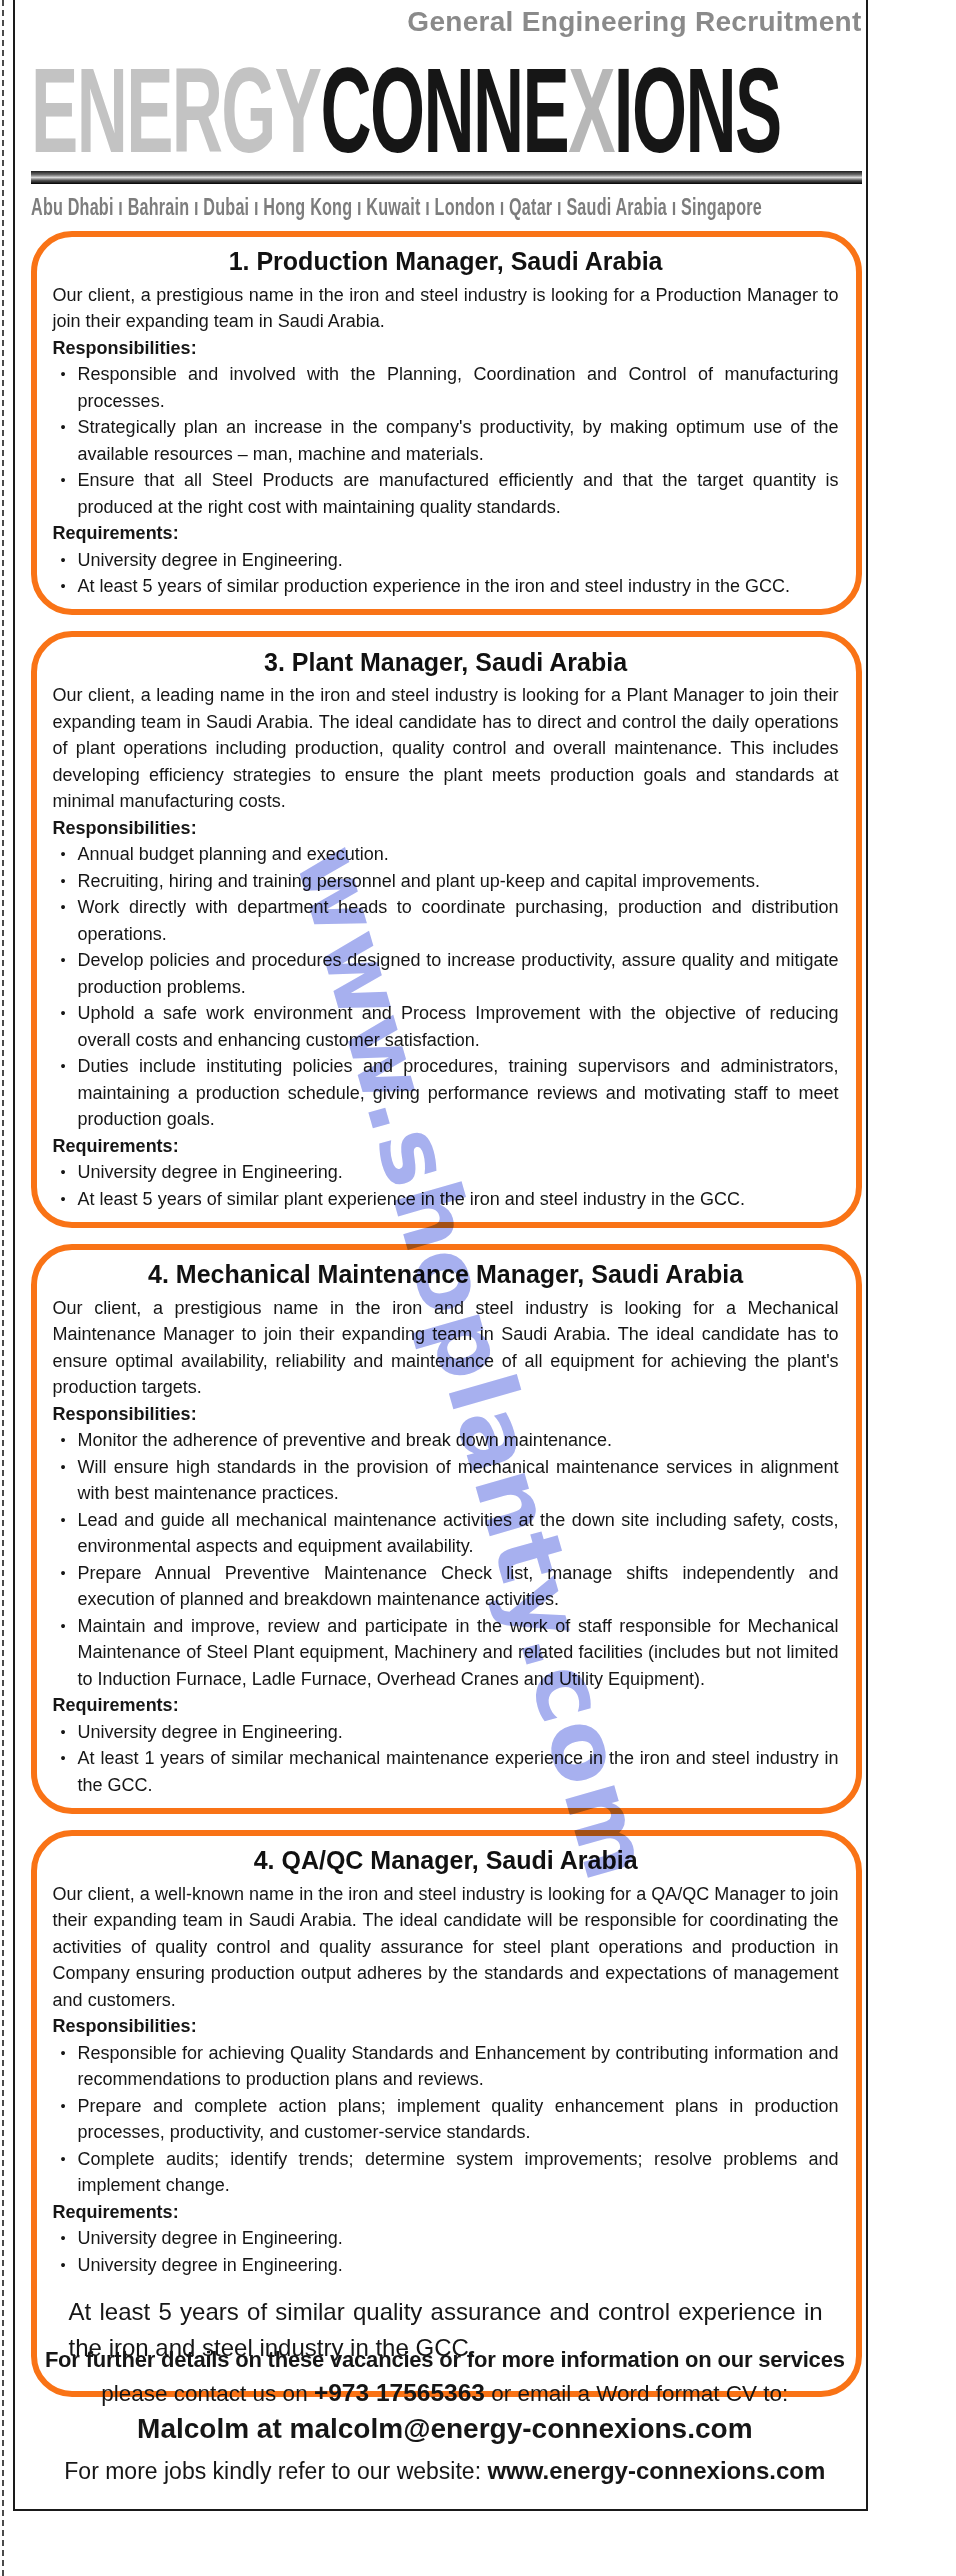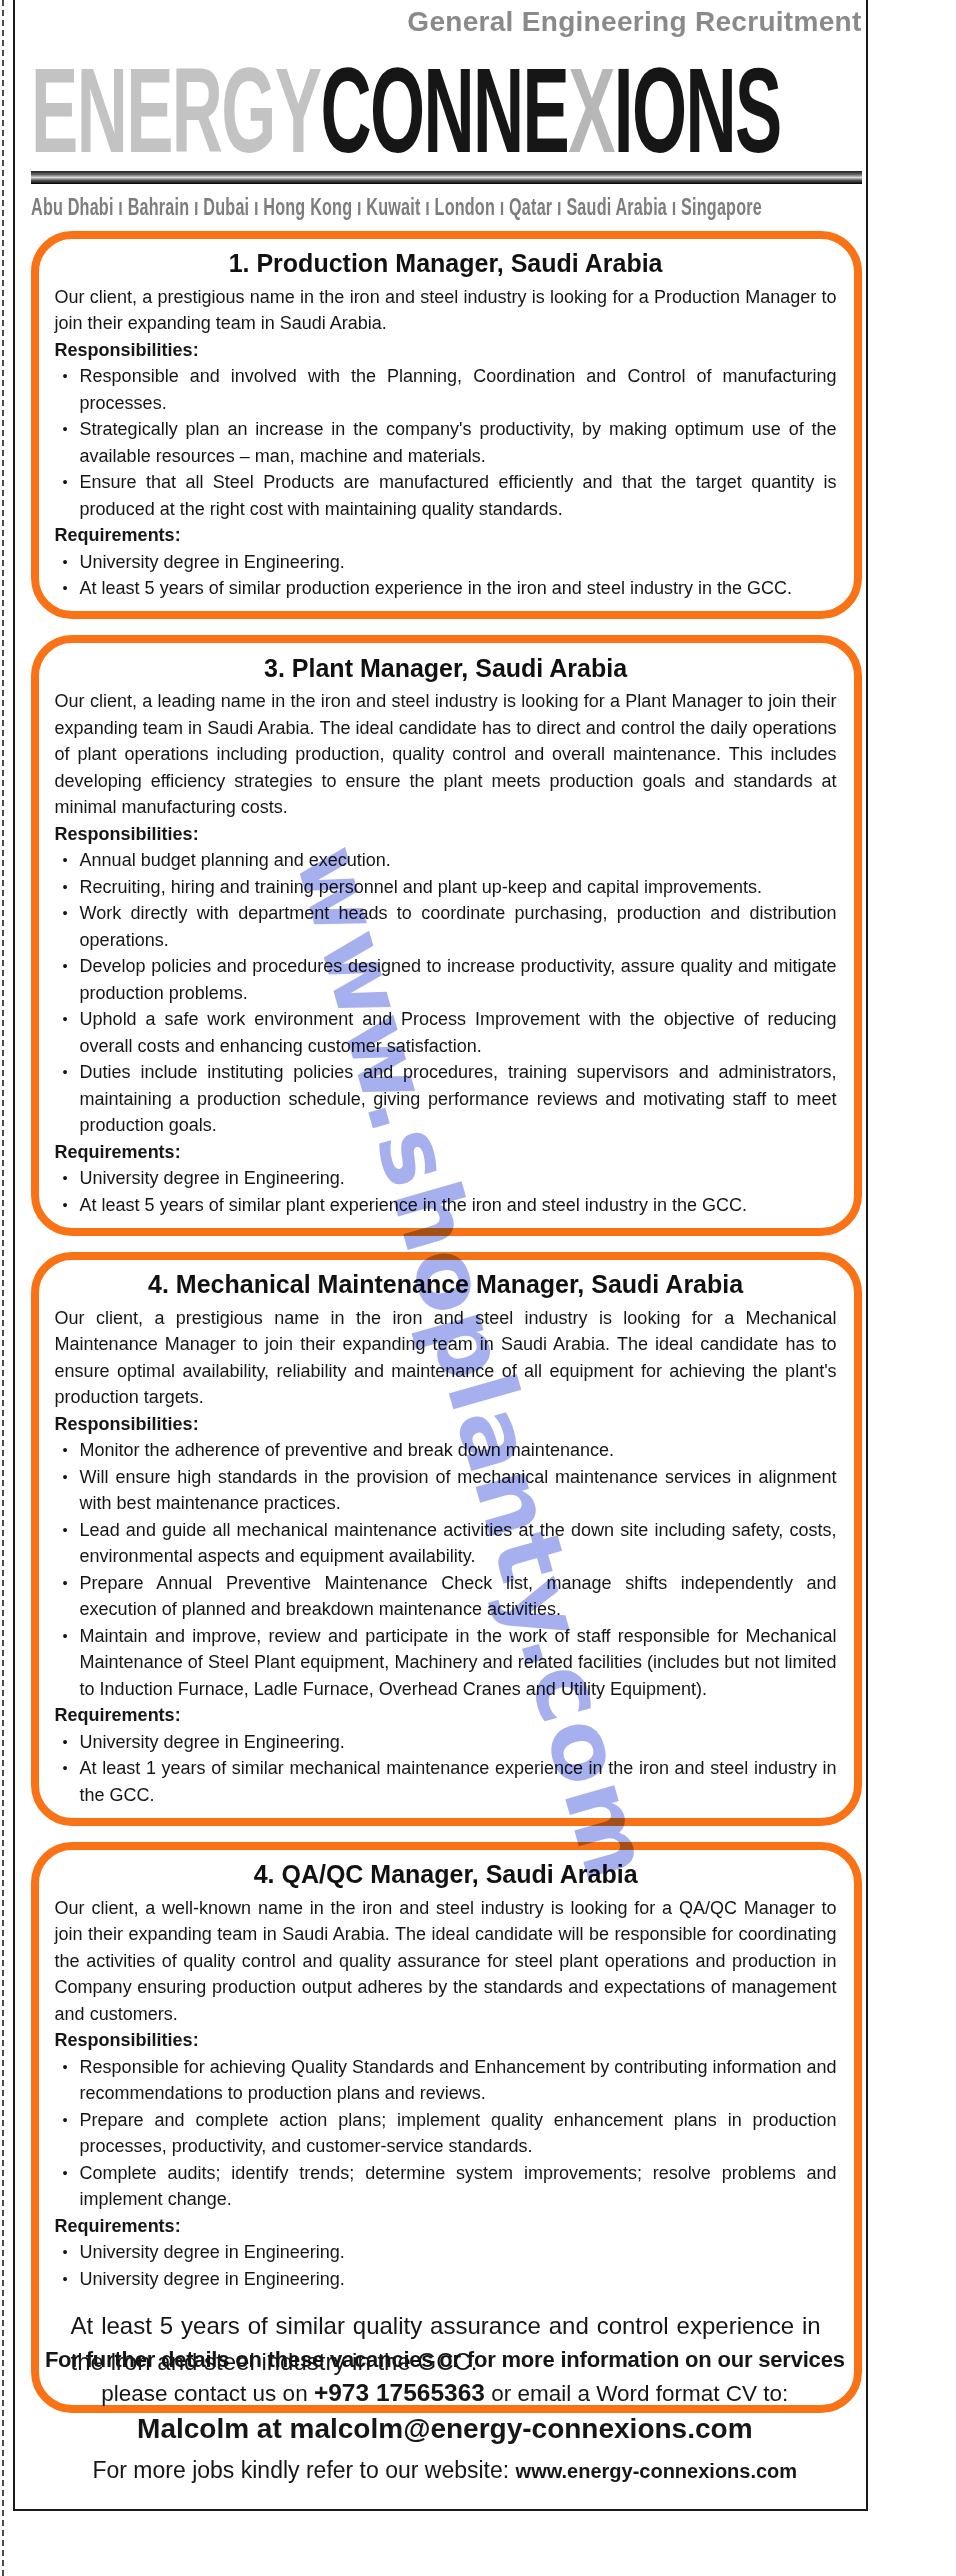--- a/index.html
+++ b/index.html
@@ -36,41 +36,41 @@
     background:linear-gradient(180deg,#1c1c1c 0%,#6a6a6a 28%,#d9d9d9 50%,#555555 72%,#000000 100%);
   }
   .locations{
     margin-top:9.3px;white-space:nowrap;font-size:24.5px;line-height:26.5px;
     font-weight:bold;color:#7d7d7d;letter-spacing:0.3px;
     transform:scaleX(0.66);transform-origin:0 50%;
   }
   
   .jobs{margin-top:10.6px;}
   .job{
-    border:8px solid #f97316;border-radius:41px;
+    border:6px solid #f97316;border-radius:41px;
     padding:5.3px 17px 9.3px 16px;margin-bottom:16px;background:#ffffff;
   }
   .job-title{
     margin:4px 0 5.3px 0;text-align:center;
     font-size:25px;line-height:30.5px;font-weight:bold;color:#111111;
   }
   .job-intro{margin:2.7px 0 0 0;font-size:18px;line-height:26.5px;text-align:justify;}
   .job-label{margin-top:0;font-size:18px;line-height:26.5px;font-weight:bold;}
   .bullet-row{display:flex;font-size:18px;line-height:26.5px;}
   .bullet-marker{flex:none;width:17px;margin-left:8px;font-size:14.6px;}
   .bullet-text{flex:1;text-align:justify;}
   .job-note{margin:16px;font-size:24px;line-height:36px;text-align:justify;}
   
   .footer{position:absolute;left:28px;right:18.6px;bottom:21px;text-align:center;}
   .f-line1{font-size:22px;line-height:32px;font-weight:bold;letter-spacing:-0.2px;}
   .f-line2{font-size:22.5px;line-height:34px;}
   .f-line2 .b{font-weight:bold;font-size:24.5px;}
   .f-line3{font-size:28px;line-height:36px;font-weight:bold;}
   .f-line4{margin-top:6.6px;font-size:23px;line-height:33px;}
-  .f-line4 .b{font-weight:bold;font-size:20px;}
+  .f-line4 .b{font-weight:bold;font-size:24px;}
   
   .watermark{
     position:absolute;left:378px;top:834px;z-index:5;
     font-family:"DejaVu Sans",sans-serif;font-weight:bold;font-size:93px;
     color:#8591e9;opacity:0.72;mix-blend-mode:multiply;white-space:nowrap;
     transform:rotate(74deg);transform-origin:0 0;pointer-events:none;
     letter-spacing:1.3px;
   }
 </style>
 </head>

